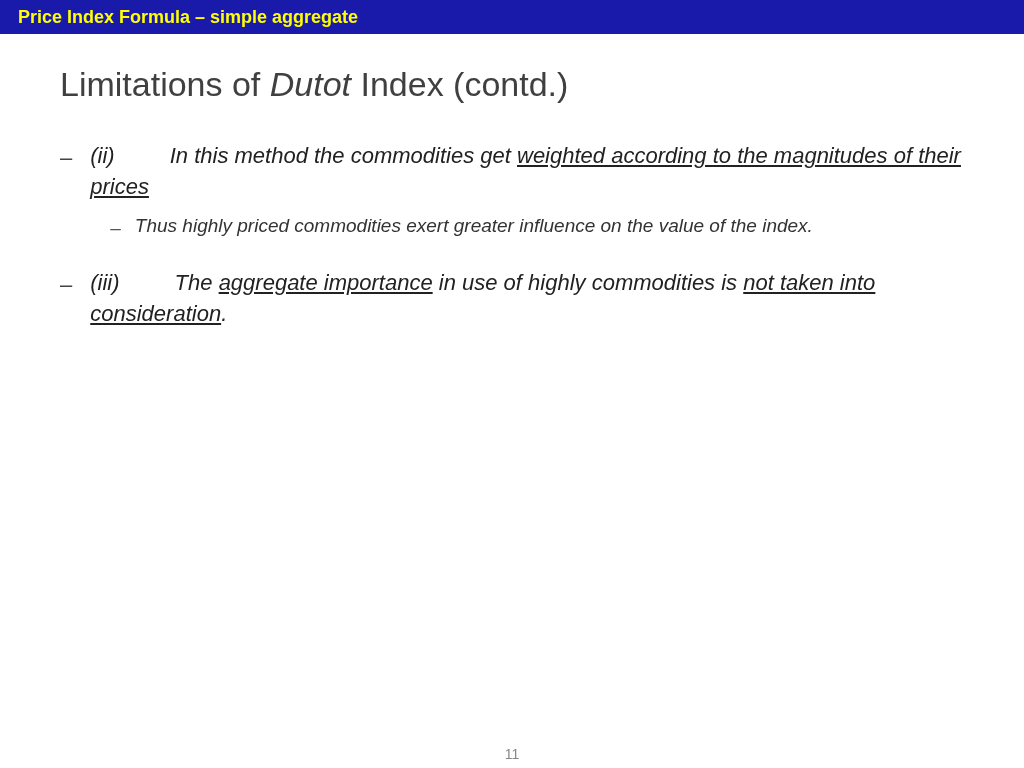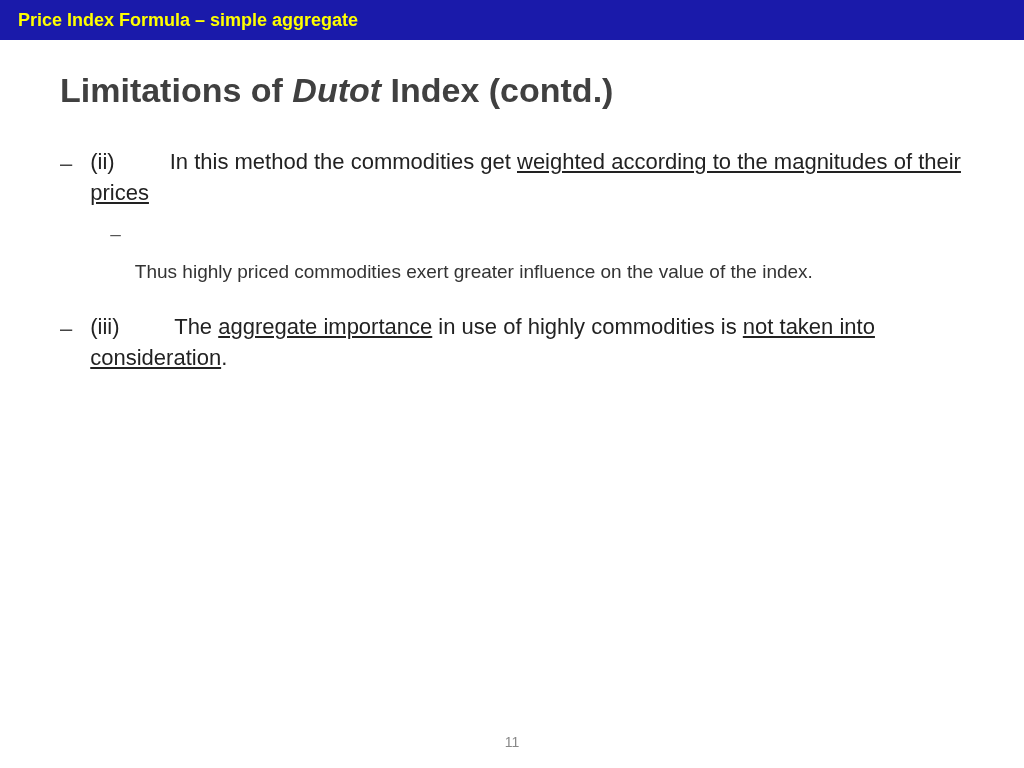--- a/index.html
+++ b/index.html
@@ -13,40 +13,40 @@
       height: 768px;
       background: #ffffff;
       font-family: 'Segoe UI', Arial, sans-serif;
       overflow: hidden;
       position: relative;
     }
 
     .header-bar {
       background: #1a1aaa;
       width: 100%;
-      height: 40px;
+      height: 34px;
       display: flex;
       align-items: center;
       padding: 0 18px;
     }
 
     .header-title {
       color: #ffff00;
       font-size: 18px;
       font-weight: bold;
     }
 
     .slide-content {
       padding: 30px 60px 40px 60px;
     }
 
     .slide-title {
       color: #404040;
       font-size: 34px;
-      font-weight: bold;
+      font-weight: normal;
       margin-bottom: 36px;
       line-height: 1.2;
     }
 
     .slide-title em {
       font-style: italic;
     }
 
     .main-list {
       list-style: none;
@@ -65,20 +65,21 @@
     .bullet-dash {
       flex-shrink: 0;
       margin-right: 18px;
       margin-top: 2px;
       font-size: 22px;
       color: #444444;
     }
 
     .list-item-content {
       flex: 1;
+      font-style: italic;
     }
 
     .underline-text {
       text-decoration: underline;
     }
 
     .sub-list {
       list-style: none;
       padding: 0;
       margin-top: 10px;
@@ -97,26 +98,25 @@
     .sub-bullet-dash {
       flex-shrink: 0;
       margin-right: 14px;
       margin-top: 2px;
       font-size: 19px;
       color: #555555;
     }
 
     .sub-item-content {
       flex: 1;
-      margin-top: 40px;
     }
 
     .page-number {
       position: absolute;
-      bottom: 18px;
+      bottom: 6px;
       left: 50%;
       transform: translateX(-50%);
       font-size: 14px;
       color: #888888;
     }
   </style>
 </head>
 <body>
 
 <div class="header-bar">

